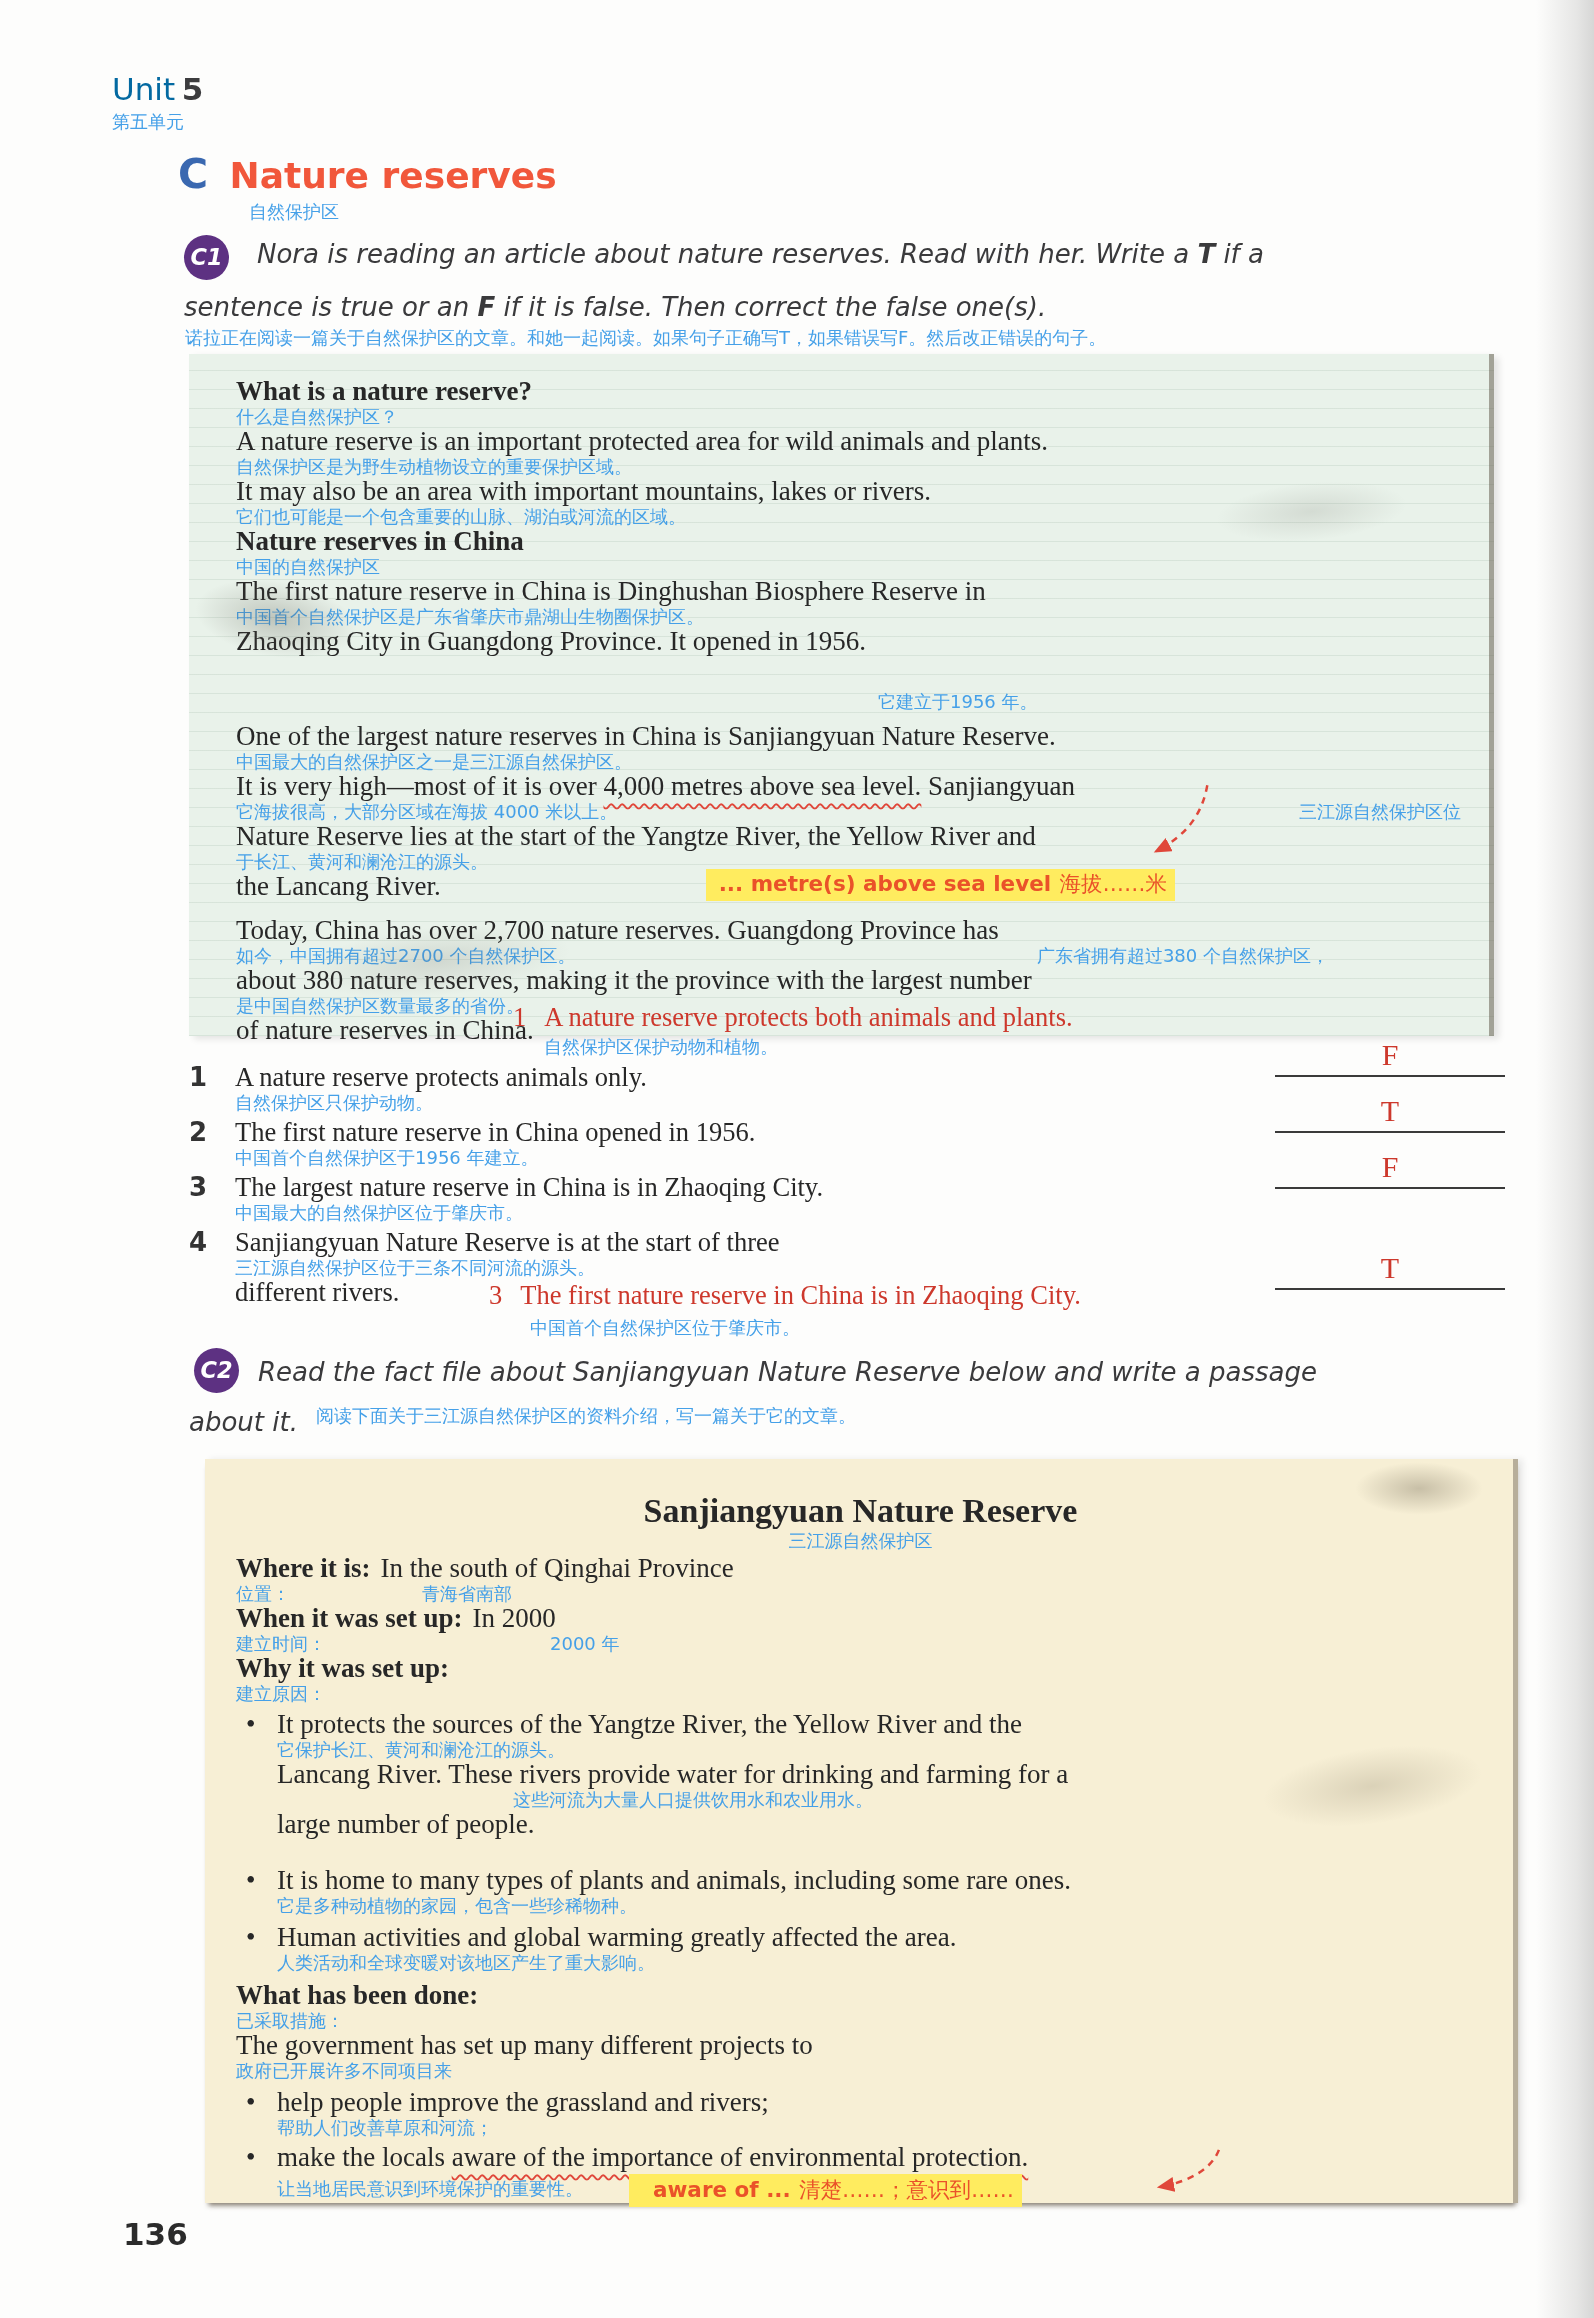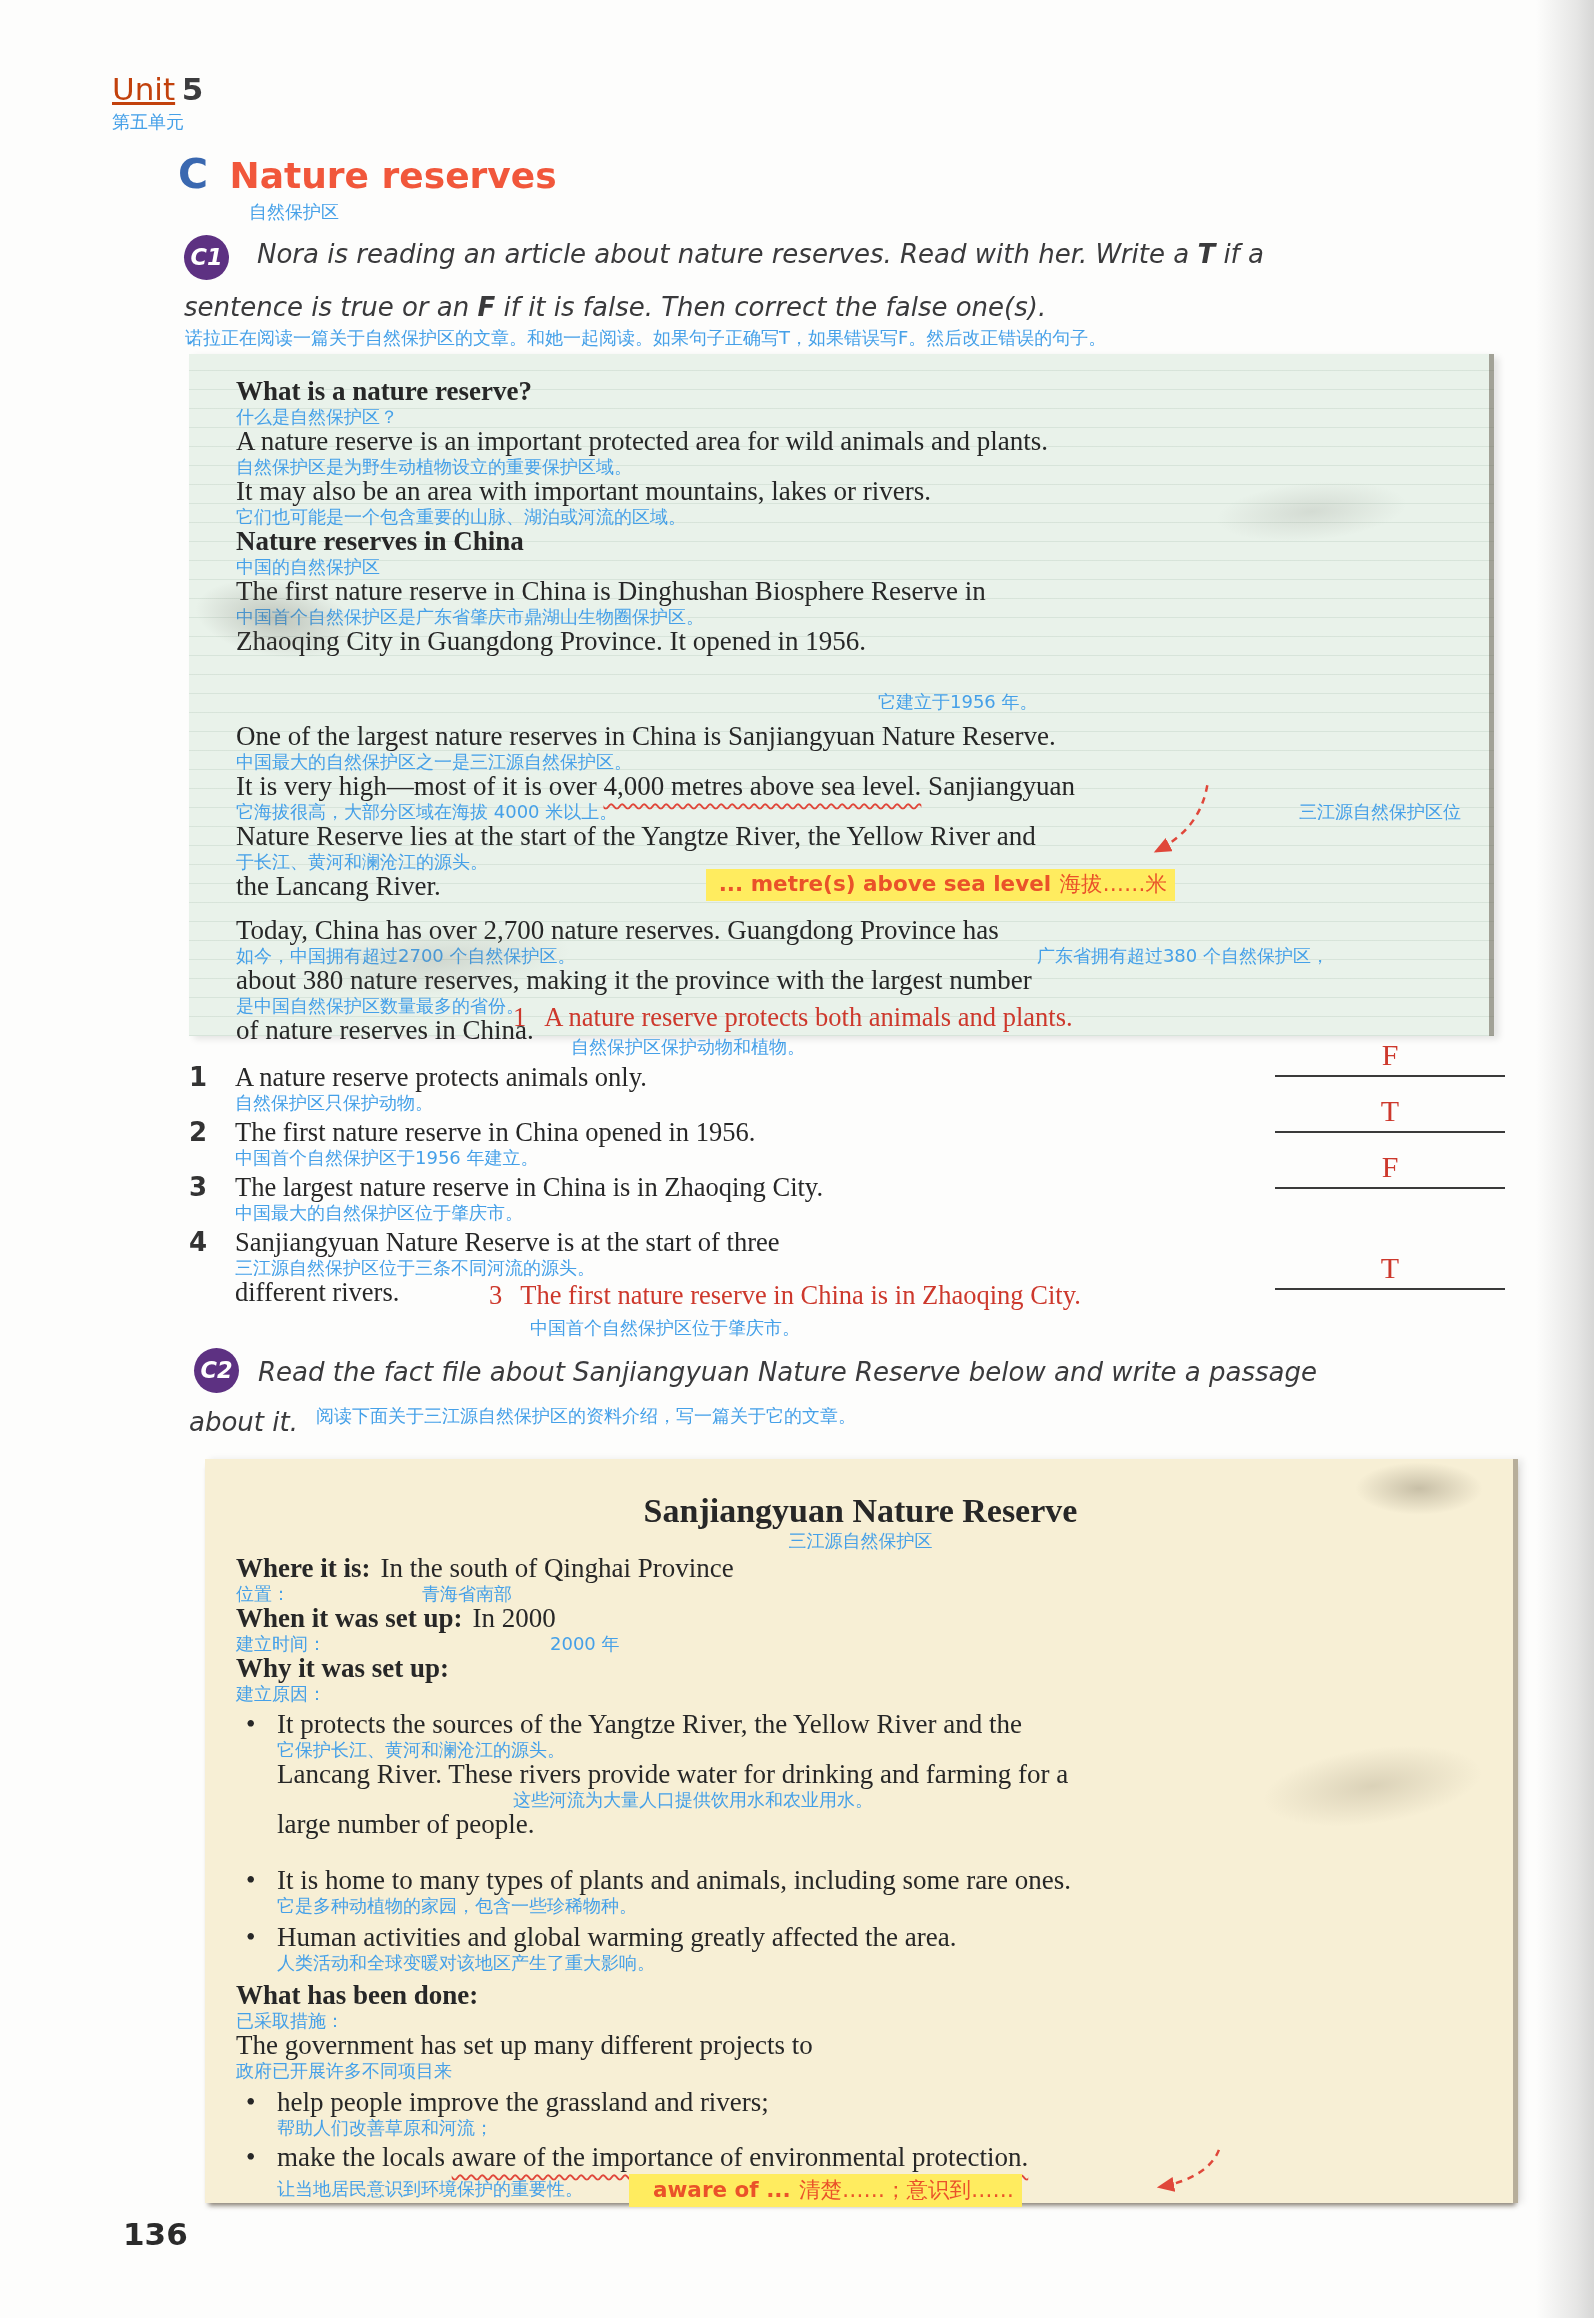--- a/index.html
+++ b/index.html
@@ -8,21 +8,21 @@
     position:relative; width:1594px; height:2319px; margin:0 auto;
     background:#fdfdfc; overflow:hidden;
     font-family:"Liberation Serif","DejaVu Serif",serif;
   }
   .edge-shade { position:absolute; right:0; top:0; bottom:0; width:58px;
     background:linear-gradient(90deg, rgba(0,0,0,0) 0%, rgba(110,110,110,0.16) 70%, rgba(125,125,125,0.30) 100%); }
 
   
   .hdr { position:absolute; left:112px; top:71px; }
   .unit-line { font-family:"DejaVu Sans","Liberation Sans",sans-serif; font-size:31px; }
-  .unit-word { color:#c2410c; font-weight:400;text-decoration:underline; }
+  .unit-word { color:#0369a1; font-weight:400; }
   .unit-num  { color:#3c3c3e; font-weight:700; margin-left:6.6px; }
   .unit-cn { margin-top:5px; }
   .cn { font-family:"DejaVu Sans",sans-serif; color:#45a0e8; font-size:18px; line-height:19px; }
   .sec-title { position:absolute; left:66px; top:79px; white-space:nowrap; }
   .sec-letter { font-family:"DejaVu Sans",sans-serif; font-weight:700; font-size:41px; color:#3a68b0; }
   .sec-name { font-family:"DejaVu Sans",sans-serif; font-weight:700; font-size:36px; color:#f1573b; margin-left:21.5px; }
   .sec-cn { position:absolute; left:137px; top:131px; white-space:nowrap; }
 
   
   .badge { position:absolute; width:45px; height:45px; border-radius:50%;
@@ -171,21 +171,21 @@
     <div class="cn cnline row">
         <span>如今，中国拥有超过2700 个自然保护区。</span>
         <span class="ml-auto mr160">广东省拥有超过380 个自然保护区，</span>
       </div>
     <p class="p-en">about 380 nature reserves, making it the province with the largest number</p>
     <p class="cn cnline">是中国自然保护区数量最多的省份。</p>
     <p class="p-en">of nature reserves in China.</p>
   </section>
 
   <p class="red-hw" style="left:513px; top:1002px;"><span class="num">1</span><span>A nature reserve protects both animals and plants.</span></p>
-  <p class="cn corr-cn" style="left:571px; top:1037px;">自然保护区保护动物和植物。</p>
+  <p class="cn corr-cn" style="left:544px; top:1037px;">自然保护区保护动物和植物。</p>
 
   <section class="questions">
     <div class="q-row">
       <span class="q-num">1</span>
       <div>
           <p class="q-en">A nature reserve protects animals only.</p>
            <p class="cn cnline">自然保护区只保护动物。</p>
         </div>
     </div>
     <div class="q-row">

